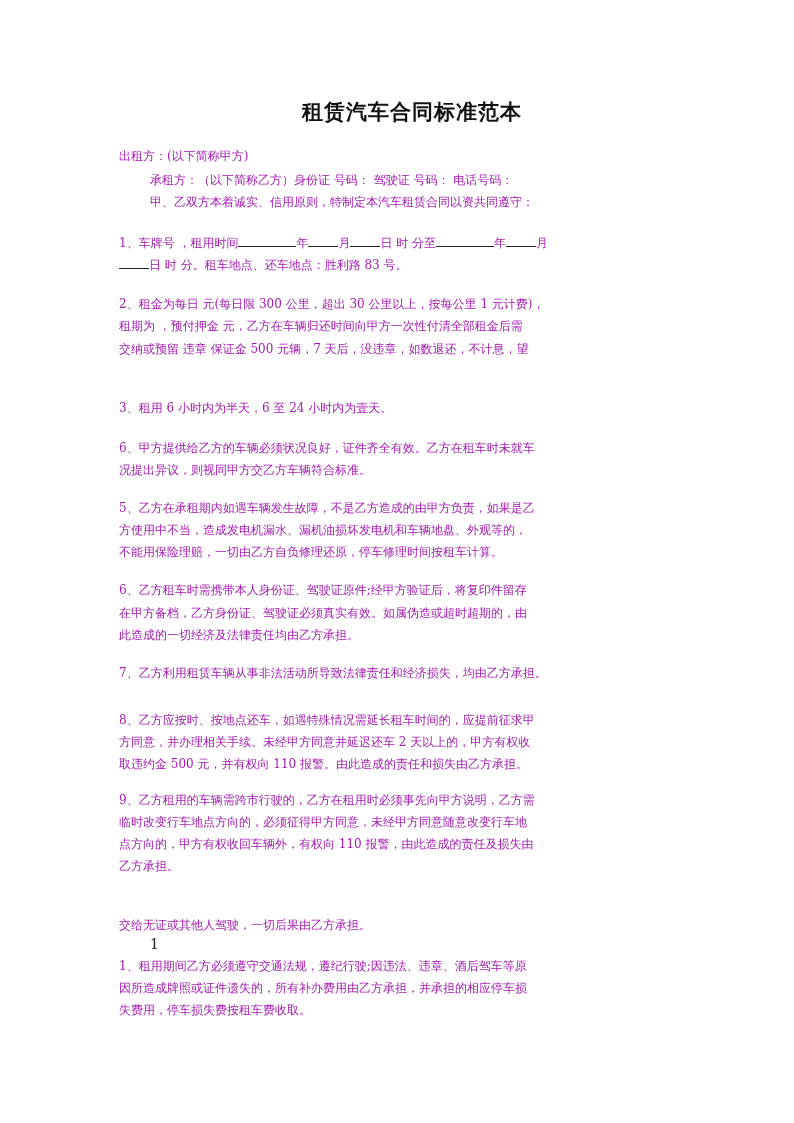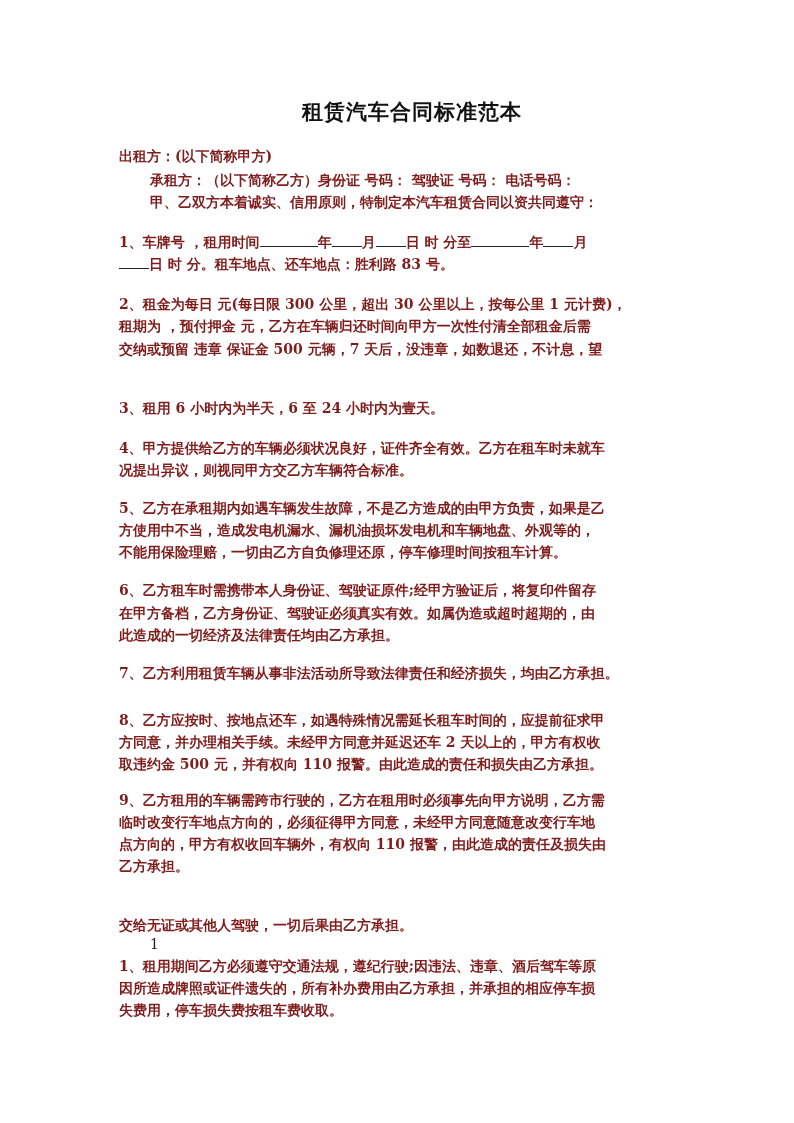--- a/index.html
+++ b/index.html
@@ -26,25 +26,24 @@
       top: 98px;
       text-align: center;
       font-size: 21px;
       font-weight: bold;
       letter-spacing: 1px;
       color: #111;
     }
     .line {
       position: absolute;
       left: 119px;
-      font-size: 14px;
+      font-size: 12px;
       line-height: 20px;
       white-space: nowrap;
-      color: #7f1d1d;
-      font-weight: bold;
+      color: #a21caf;
     }
     .indent { left: 150px; }
     .blank {
       display: inline-block;
       border-bottom: 1px solid #222;
       height: 14px;
       vertical-align: baseline;
     }
     .pg-num {
       position: absolute;
@@ -70,21 +69,21 @@
   <div class="line" style="top:254px;">
     <span class="blank" style="width:30px;"></span><span>日  时  分。租车地点、还车地点：胜利路 83 号。</span>
   </div>
 
   <div class="line" style="top:294px;">2、租金为每日  元(每日限 300 公里，超出 30 公里以上，按每公里 1 元计费)，</div>
   <div class="line" style="top:316px;">租期为 ，预付押金  元，乙方在车辆归还时间向甲方一次性付清全部租金后需</div>
   <div class="line" style="top:339px;">交纳或预留  违章  保证金  500 元辆，7 天后，没违章，如数退还，不计息，望</div>
 
   <div class="line" style="top:398px;">3、租用 6 小时内为半天，6 至 24 小时内为壹天。</div>
 
-  <div class="line" style="top:438px;">4、甲方提供给乙方的车辆必须状况良好，证件齐全有效。乙方在租车时未就车</div>
+  <div class="line" style="top:438px;">6、甲方提供给乙方的车辆必须状况良好，证件齐全有效。乙方在租车时未就车</div>
   <div class="line" style="top:460px;">况提出异议，则视同甲方交乙方车辆符合标准。</div>
 
   <div class="line" style="top:498px;">5、乙方在承租期内如遇车辆发生故障，不是乙方造成的由甲方负责，如果是乙</div>
   <div class="line" style="top:520px;text-align:center;">方使用中不当，造成发电机漏水、漏机油损坏发电机和车辆地盘、外观等的，</div>
   <div class="line" style="top:542px;">不能用保险理赔，一切由乙方自负修理还原，停车修理时间按租车计算。</div>
 
   <div class="line" style="top:580px;">6、乙方租车时需携带本人身份证、驾驶证原件;经甲方验证后，将复印件留存</div>
   <div class="line" style="top:603px;text-align:center;">在甲方备档，乙方身份证、驾驶证必须真实有效。如属伪造或超时超期的，由</div>
   <div class="line" style="top:625px;">此造成的一切经济及法律责任均由乙方承担。</div>
 

